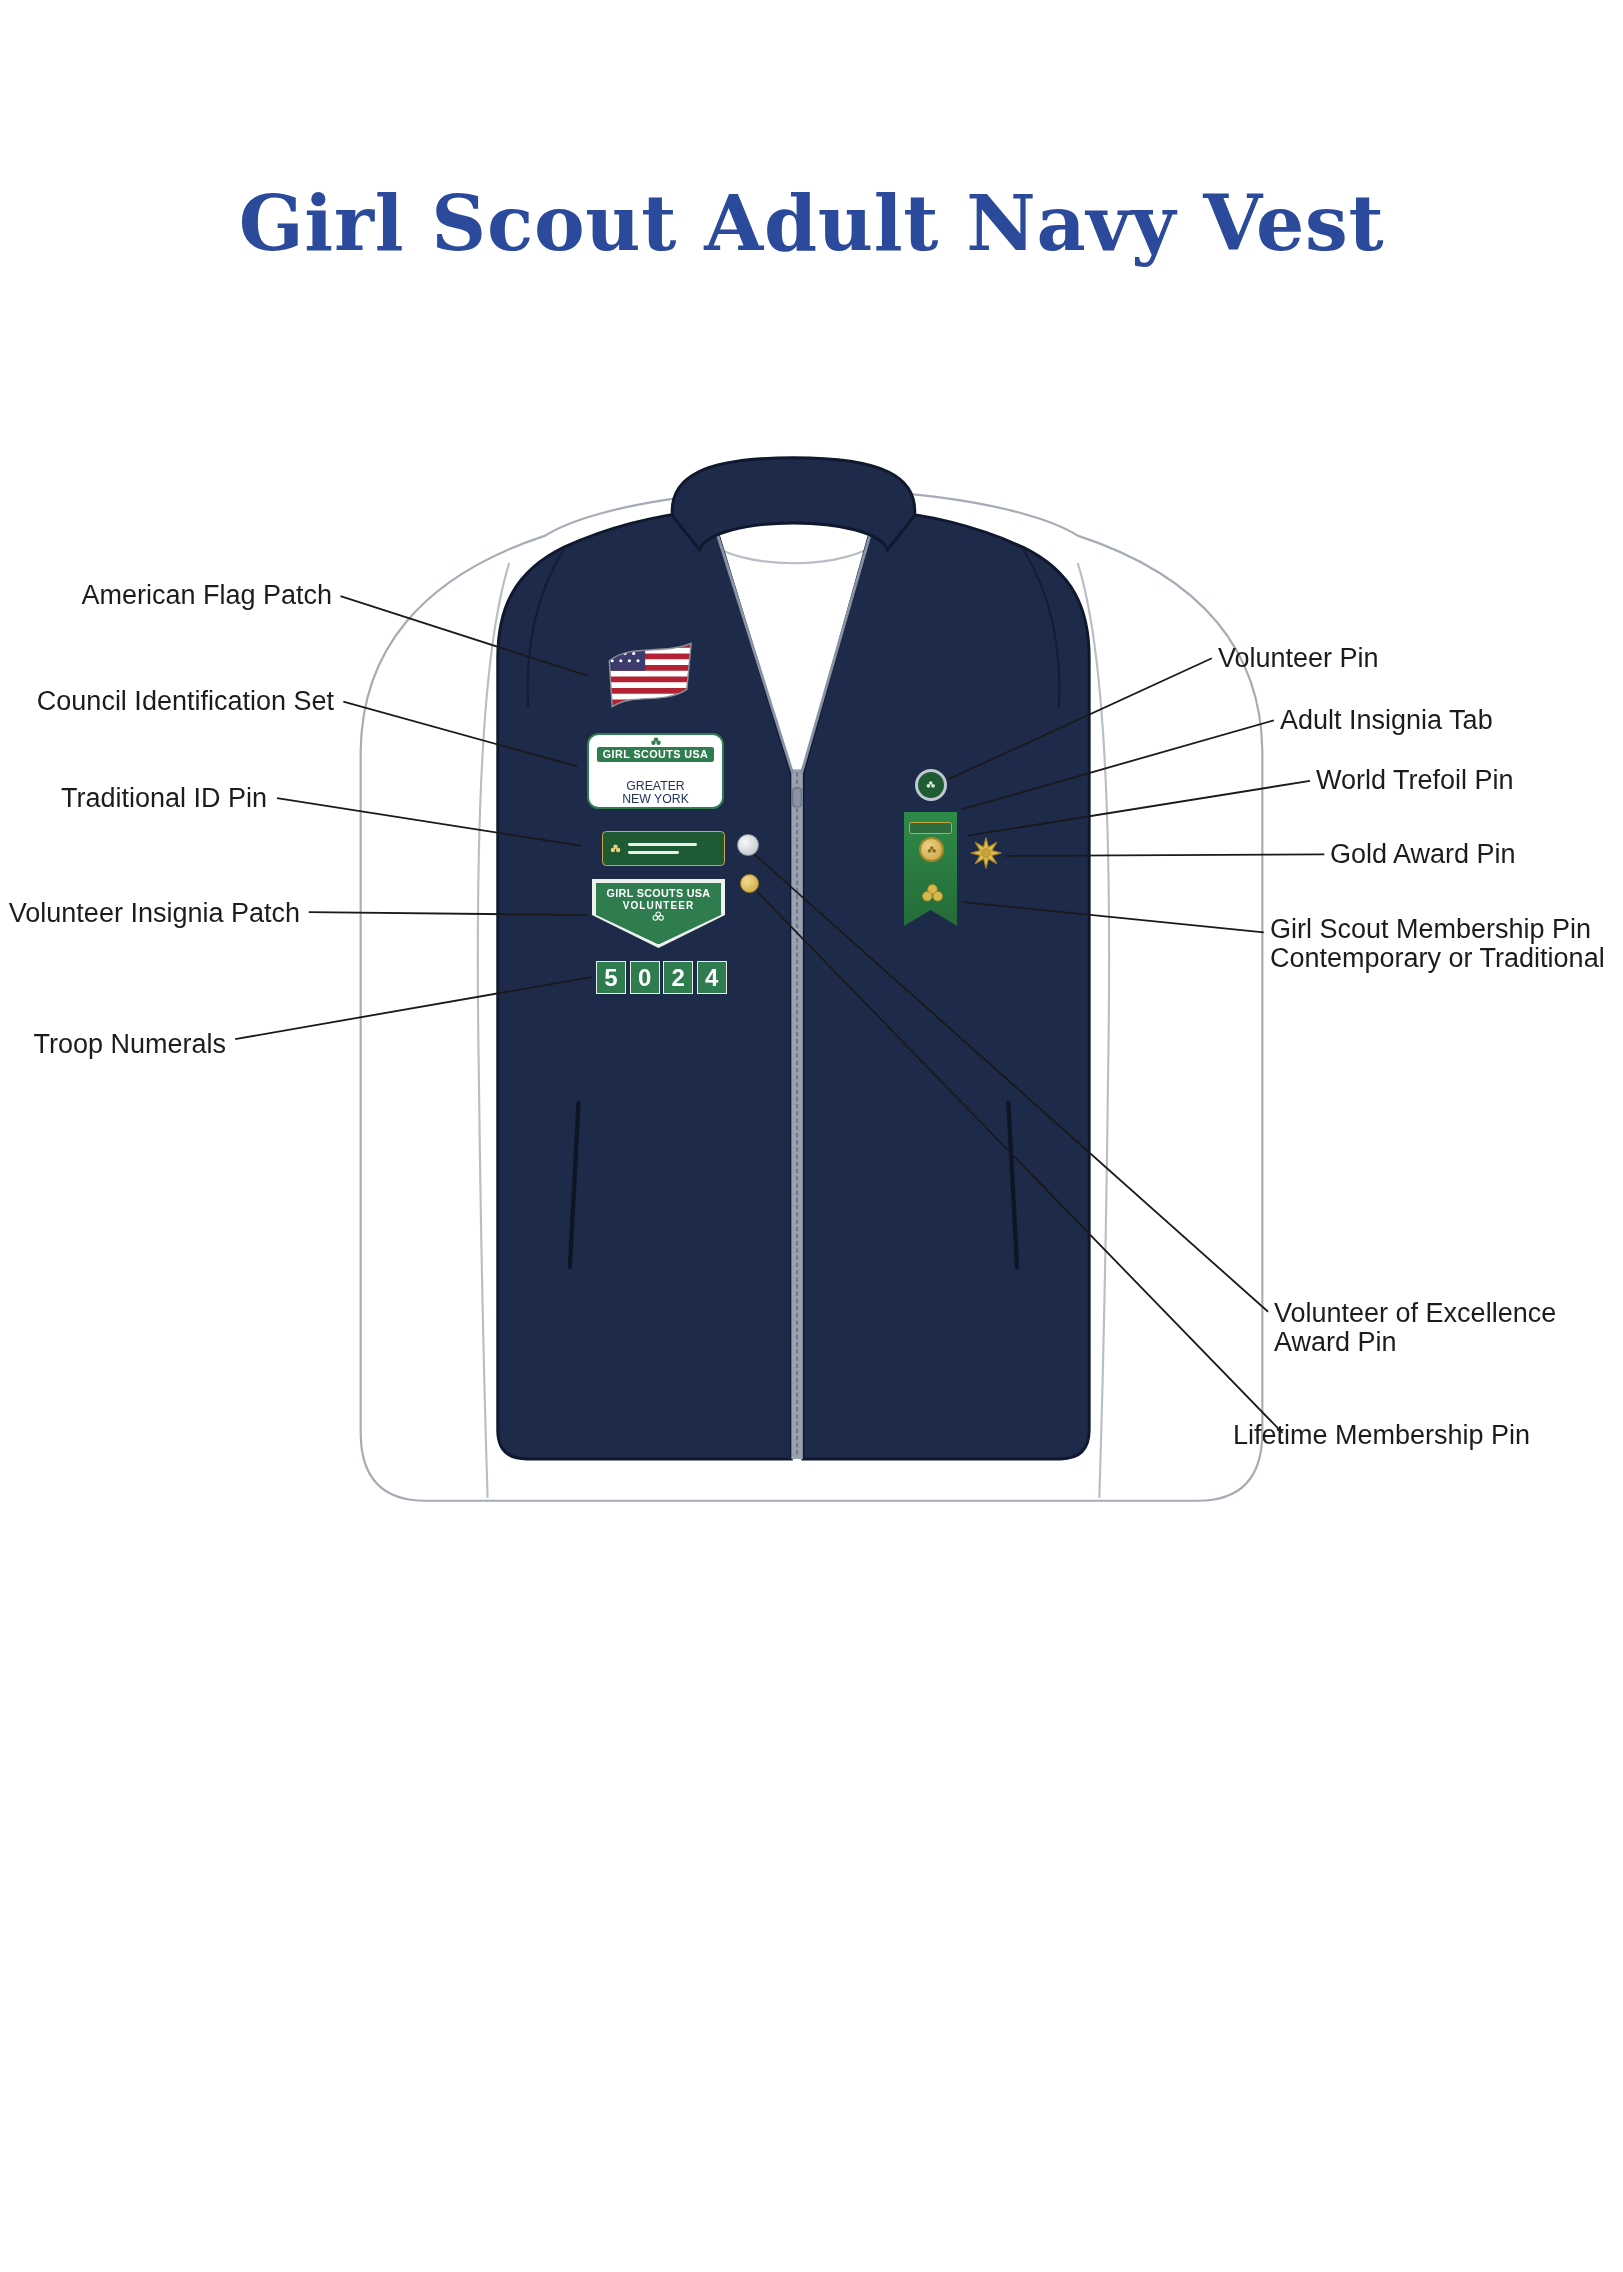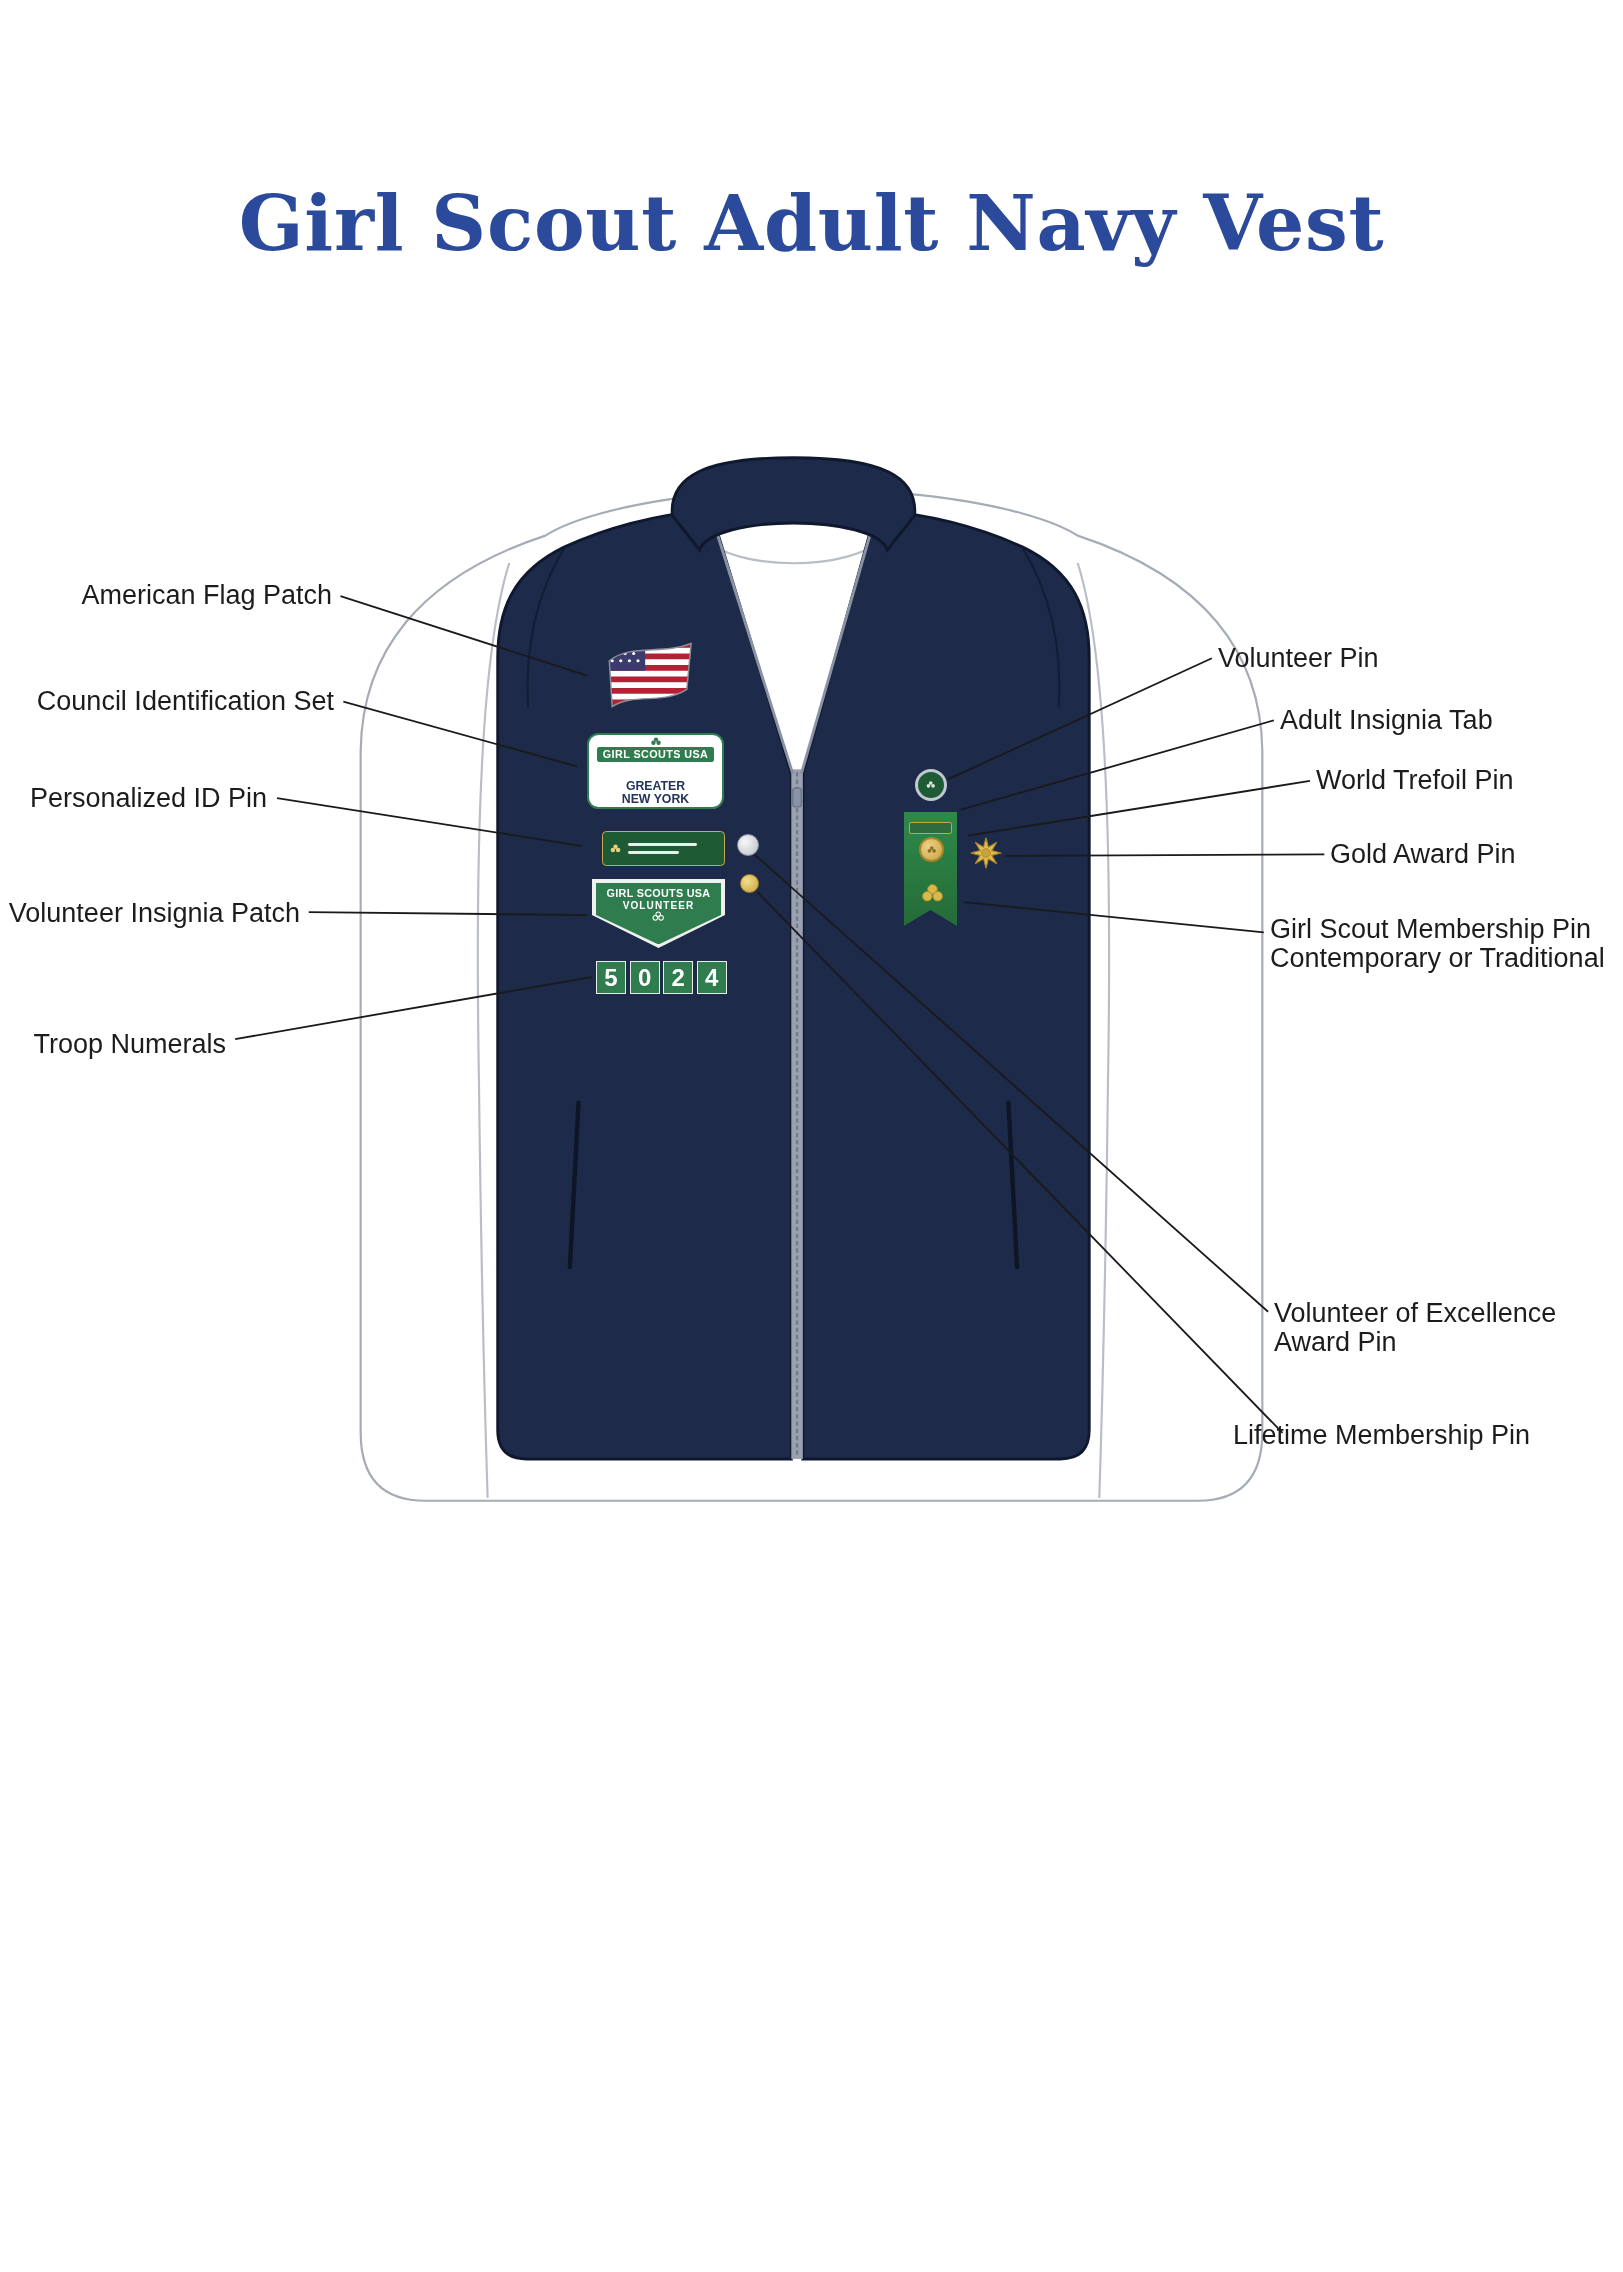--- a/index.html
+++ b/index.html
@@ -58,21 +58,21 @@
     display: flex; flex-direction: column; align-items: center;
     padding-top: 2.2px;
   }
   .council-bar {
     background: #2f7d4f; color: #ffffff;
     font-weight: bold; font-size: 10.8px; letter-spacing: 0.4px;
     padding: 1.4px 5.8px; border-radius: 2.2px; margin-top: 0.7px;
     white-space: nowrap;
   }
   .council-name {
-    color: #21355c; font-weight: bold; font-size: 12.3px;
+    color: #21355c; font-weight: normal; font-size: 12.3px;
     line-height: 13.7px; text-align: center; margin-top: 18px;
     white-space: nowrap;
   }
   .id-pin {
     left: 602px; top: 831px; width: 123px; height: 35px;
     background: #1e5a34;
     border: 1.4px solid #c9a94e; border-radius: 4.3px;
     display: flex; align-items: center; padding: 0 5.8px; gap: 5.8px;
   }
   .id-pin-lines { display: flex; flex-direction: column; gap: 4.3px; }
@@ -310,21 +310,21 @@
       <line x1="1816" y1="1082" x2="1342" y2="1158"></line>
       <line x1="1836" y1="1184" x2="1394" y2="1186"></line>
       <line x1="1752" y1="1292" x2="1336" y2="1250"></line>
       <line x1="1758" y1="1818" x2="1046" y2="1184"></line>
       <line x1="1778" y1="1986" x2="1050" y2="1236"></line>
     </g>
   </svg>
 
   <div class="label ra" style="right:1291px; top:581px;">American Flag Patch</div>
   <div class="label ra" style="right:1289px; top:687px;">Council Identification Set</div>
-  <div class="label ra" style="right:1356px; top:784px;">Personalized ID Pin</div>
+  <div class="label ra" style="right:1356px; top:784px;">Traditional ID Pin</div>
   <div class="label ra" style="right:1323px; top:899px;">Volunteer Insignia Patch</div>
   <div class="label ra" style="right:1397px; top:1030px;">Troop Numerals</div>
 
   <div class="label" style="left:1218px; top:644px;">Volunteer Pin</div>
   <div class="label" style="left:1280px; top:706px;">Adult Insignia Tab</div>
   <div class="label" style="left:1316px; top:766px;">World Trefoil Pin</div>
   <div class="label" style="left:1330px; top:840px;">Gold Award Pin</div>
   <div class="label" style="left:1270px; top:915px;">
     <div>Girl Scout Membership Pin</div>
     <div>Contemporary or Traditional</div>

